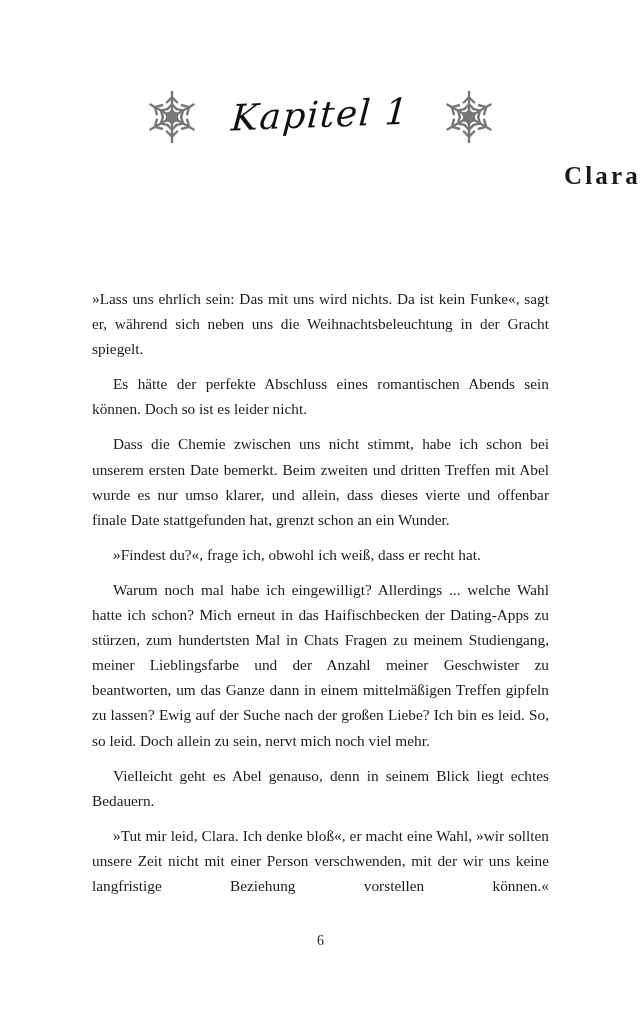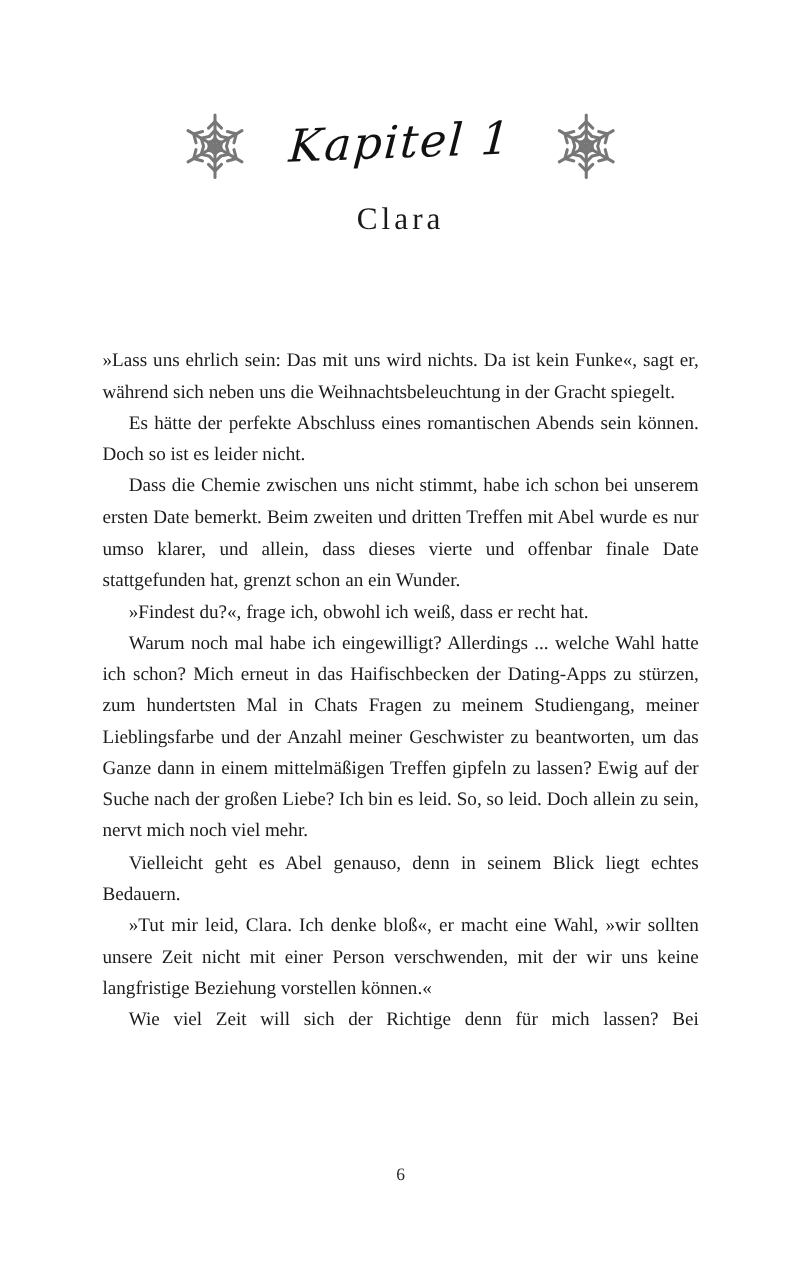--- a/index.html
+++ b/index.html
@@ -57,43 +57,43 @@
     transform: rotate(-2.2deg) skewX(-6deg);
     transform-origin: center center;
     padding-bottom: 4px;
   }
 
   .pov-name {
     position: absolute;
     top: 162px;
     left: 0;
     right: 0;
-    text-align: center;
+    text-align: right;
     font-family: "Liberation Serif", "DejaVu Serif", serif;
     font-size: 25px;
     letter-spacing: 3.2px;
     color: #1a1a1a;
-    font-weight: 400;
+    font-weight: 700;
   }
 
   
   .body-text {
     position: absolute;
     top: 276px;
     left: 82px;
     width: 477px;
     font-size: 15.3px;
     line-height: 25.1px;
     text-align: justify;
     text-justify: inter-word;
     color: #1b1b1b;
     hyphens: manual;
   }
   .body-text p {
-    margin: 0;
+    margin: 10px;
     text-indent: 21px;
   }
   .body-text p.first {
     text-indent: 0;
   }
   .body-text p:last-child {
     
     text-align: justify;
   }
   .body-text p:last-child::after {
@@ -228,18 +228,17 @@
   <div class="pov-name">Clara</div>
 
   <div class="body-text">
     <p class="first">»Lass uns ehrlich sein: Das mit uns wird nichts. Da ist kein Funke«, sagt er, während sich neben uns die Weihnachtsbeleuchtung in der Gracht spiegelt.</p>
     <p>Es hätte der perfekte Abschluss eines romantischen Abends sein können. Doch so ist es leider nicht.</p>
     <p>Dass die Chemie zwischen uns nicht stimmt, habe ich schon bei unserem ersten Date bemerkt. Beim zweiten und dritten Treffen mit Abel wurde es nur umso klarer, und allein, dass dieses vierte und offenbar finale Date stattgefunden hat, grenzt schon an ein Wunder.</p>
     <p>»Findest du?«, frage ich, obwohl ich weiß, dass er recht hat.</p>
     <p>Warum noch mal habe ich eingewilligt? Allerdings ... welche Wahl hatte ich schon? Mich erneut in das Haifischbecken der Dating-Apps zu stürzen, zum hundertsten Mal in Chats Fragen zu meinem Studiengang, meiner Lieblingsfarbe und der Anzahl meiner Geschwister zu beantworten, um das Ganze dann in einem mittelmäßigen Treffen gipfeln zu lassen? Ewig auf der Suche nach der großen Liebe? Ich bin es leid. So, so leid. Doch allein zu sein, nervt mich noch viel mehr.</p>
     <p>Vielleicht geht es Abel genauso, denn in seinem Blick liegt echtes Bedauern.</p>
     <p>»Tut mir leid, Clara. Ich denke bloß«, er macht eine Wahl, »wir sollten unsere Zeit nicht mit einer Person verschwenden, mit der wir uns keine langfristige Beziehung vorstellen können.«</p>
-    <p>Wie viel Zeit will sich der Richtige denn für mich lassen? Bei</p>
   </div>
 
   <div class="folio">6</div>
 
 </div>
 
 </body></html>

